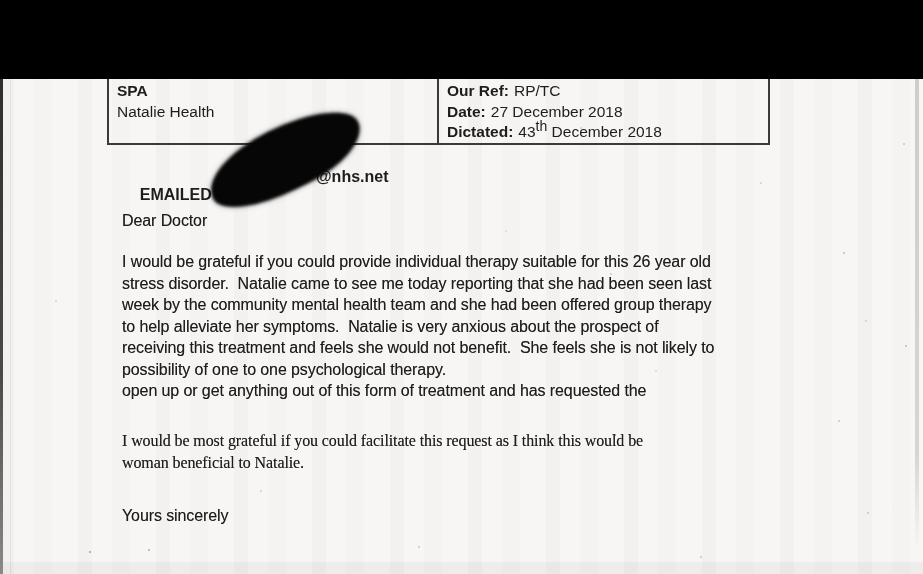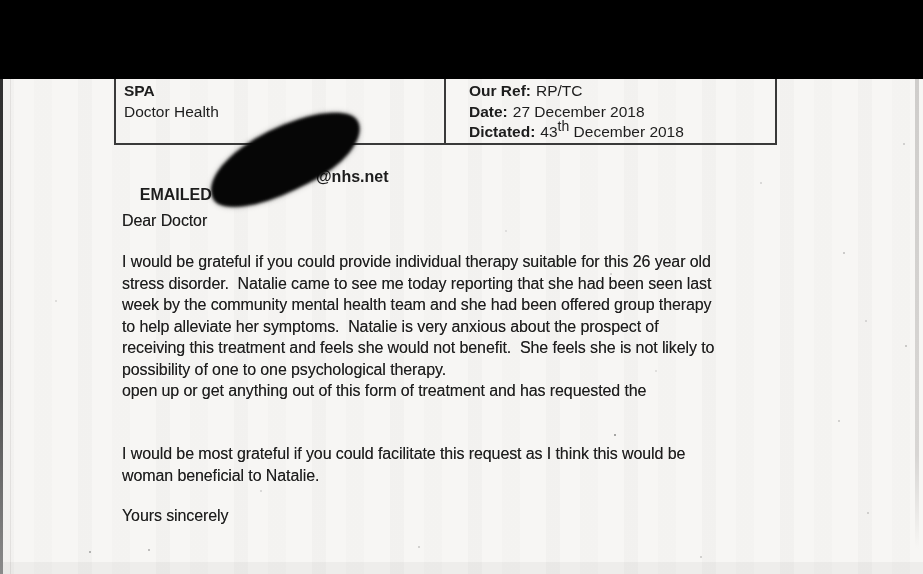--- a/index.html
+++ b/index.html
@@ -38,22 +38,22 @@
   }
   .edge-left-faint{position:absolute;left:10px;top:79px;width:1px;height:495px;background:#e2e0de;}
   .edge-right-gray{
     position:absolute;left:915px;top:79px;width:4px;height:470px;
     background:linear-gradient(#cfcdcb,#d8d6d4 80%,rgba(216,214,212,0));
   }
   .bottom-band{position:absolute;left:0;top:562px;width:923px;height:12px;background:rgba(0,0,0,0.035);}
 
   
   .ref-table{
-    position:absolute;left:114px;top:62px;width:659px;height:81px;z-index:2;
-    border:2px solid #3a3a3a;border-top:none;display:flex;gap:15px;
+    position:absolute;left:107px;top:62px;width:659px;height:81px;z-index:2;
+    border:2px solid #3a3a3a;border-top:none;display:flex;
   }
   .ref-cell-left{width:330px;border-right:2px solid #3a3a3a;padding:19px 0 0 8px;box-sizing:border-box;}
   .ref-cell-right{flex:1;padding:19px 0 0 8px;box-sizing:border-box;}
   .ref-line{font-size:15.5px;line-height:20.5px;white-space:pre;}
   .b{font-weight:bold;}
   .lbl{font-weight:bold;margin-right:5px;text-align:right;}
   sup.ord{font-size:14px;vertical-align:super;line-height:0;}
 
   .email-line{position:absolute;left:122px;top:168px;height:20px;font-weight:bold;font-size:16px;z-index:3;white-space:pre;}
   .email-suffix{position:absolute;left:194px;top:0;}
@@ -62,40 +62,40 @@
     background:#060606;border-radius:50% 54% 46% 50% / 58% 50% 55% 45%;
     transform:rotate(-26deg);filter:blur(1.4px);
     box-shadow:0 0 5px rgba(0,0,0,.35);
   }
 
   .txt{position:absolute;left:122px;font-size:16px;line-height:21.5px;letter-spacing:-0.1px;
        text-shadow:0 0 .5px rgba(25,25,25,.55);}
   .t-line{white-space:pre;}
   .salutation{top:210px;}
   .para1{top:251px;}
-  .para2{top:443px;}
+  .para2{top:430px;font-family:Liberation Serif, serif;}
   .closing{top:505px;}
 </style>
 </head>
 <body>
 
 <div class="page">
   <div class="streaks"></div>
   <div class="speckles"></div>
 
   <div class="black-bar"></div>
   <div class="edge-left-dark"></div>
   <div class="edge-left-faint"></div>
   <div class="edge-right-gray"></div>
   <div class="bottom-band"></div>
 
   <div class="ref-table">
     <div class="ref-cell-left">
       <div class="ref-line b">SPA</div>
-      <div class="ref-line">Doctor Health</div>
+      <div class="ref-line">Natalie Health</div>
     </div>
     <div class="ref-cell-right">
       <div class="ref-line"><span class="lbl">Our Ref:</span><span>RP/TC</span></div>
       <div class="ref-line"><span class="lbl">Date:</span><span>27 December 2018</span></div>
       <div class="ref-line"><span class="lbl">Dictated:</span><span>43</span><sup class="ord">th</sup><span> December 2018</span></div>
     </div>
   </div>
 
   <div class="email-line">
     <span>EMAILED TO</span>

